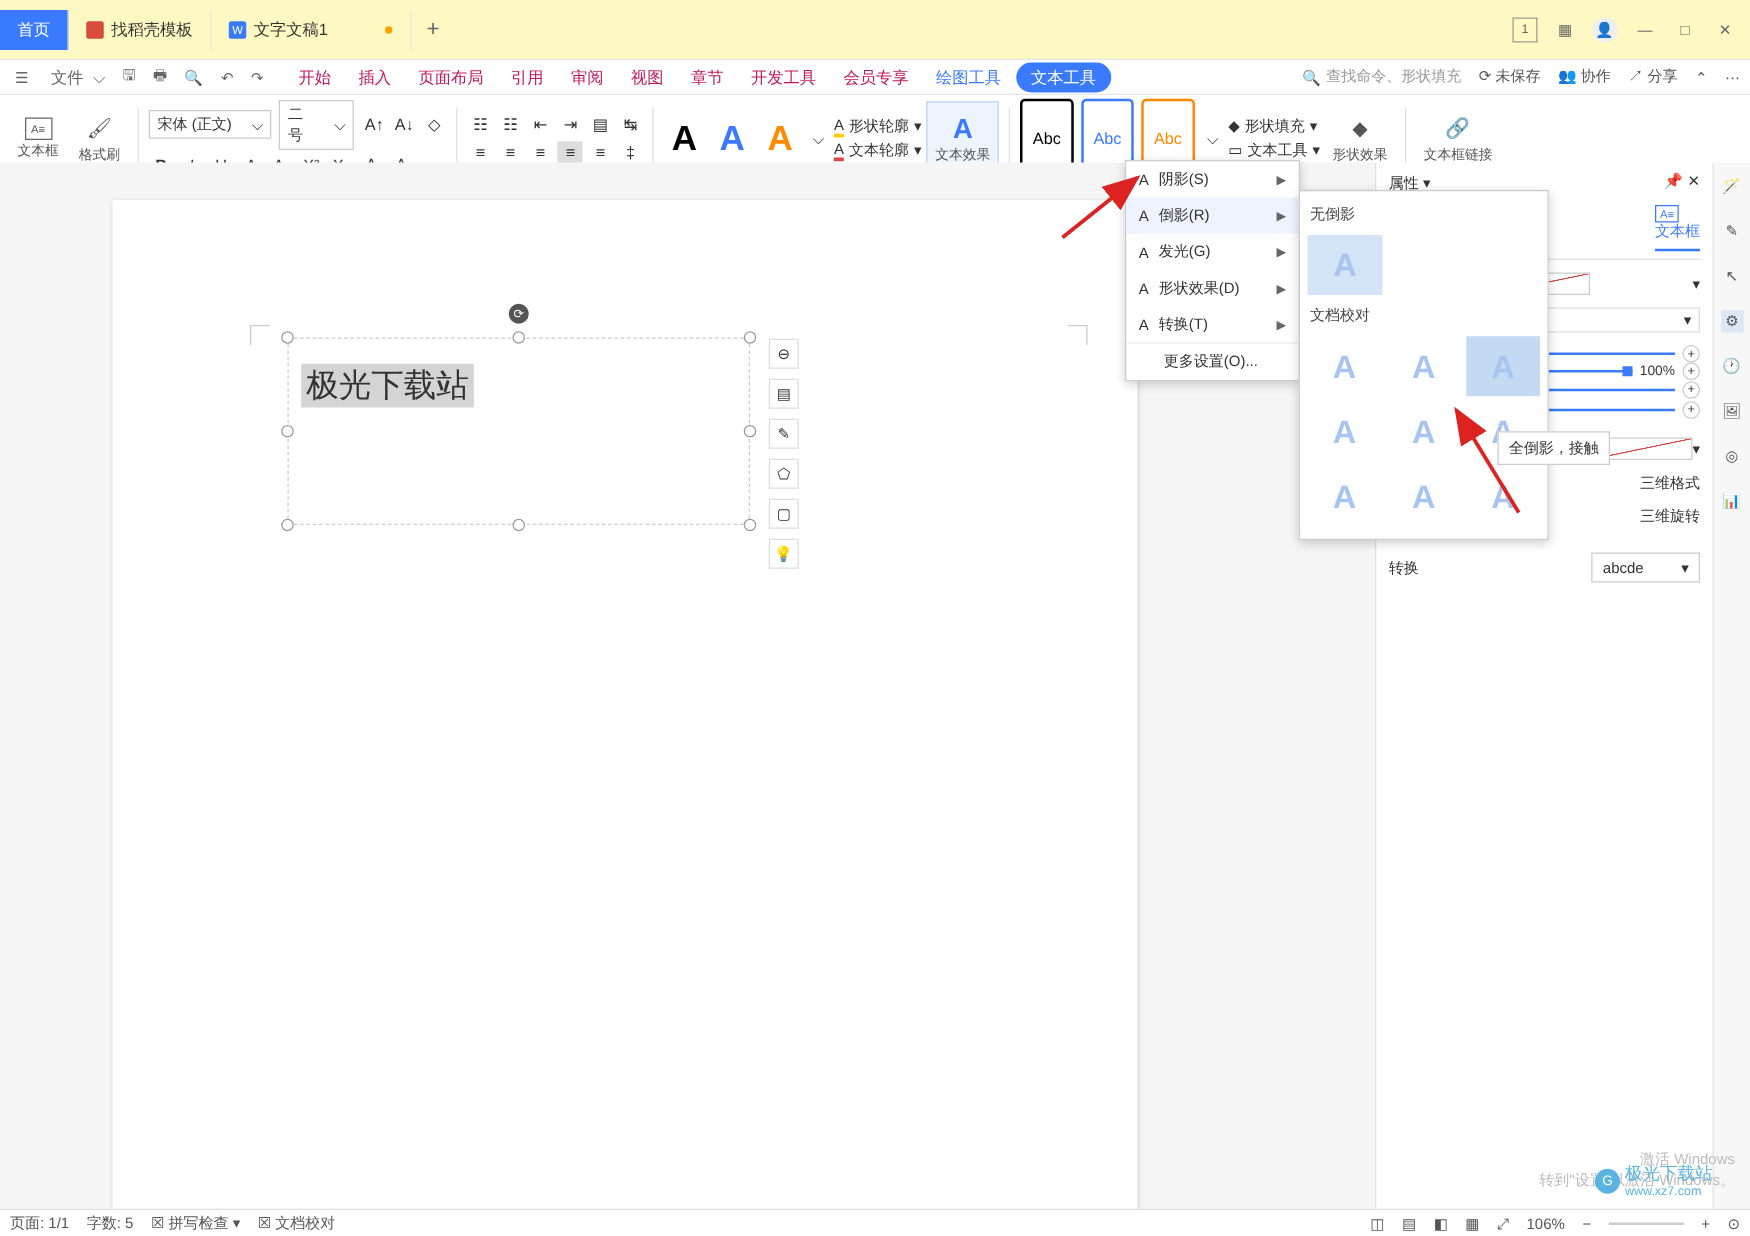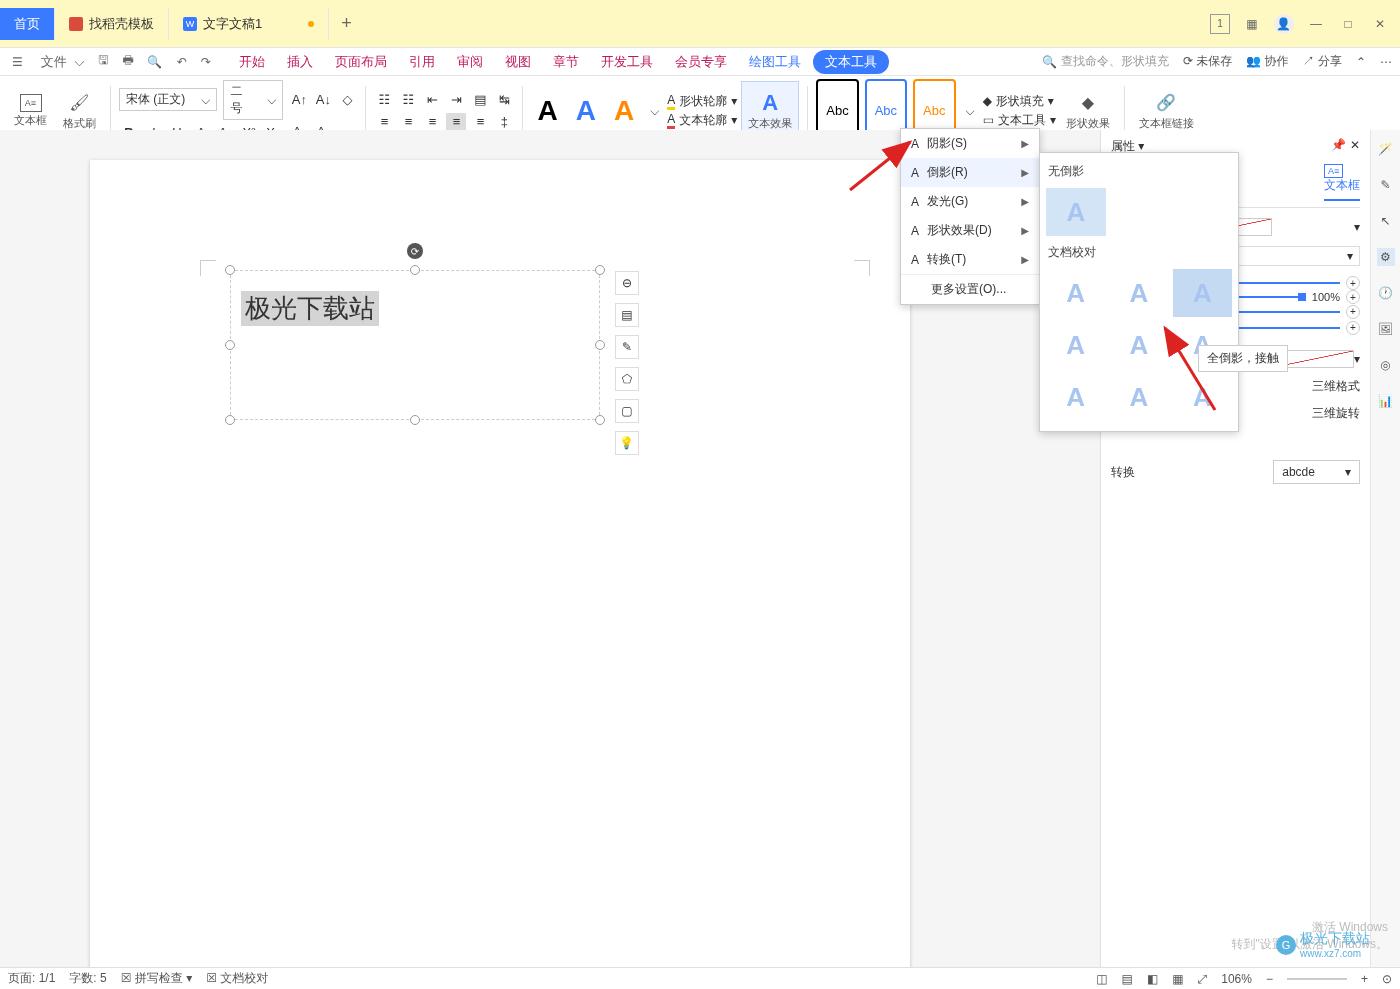--- a/index.html
+++ b/index.html
@@ -432,21 +432,21 @@
         <div class="track">
             <div class="thumb" style="left:0;"></div>
           </div>
         <span class="plus">+</span>
       </div>
     </div>
   </div>
   <div class="panel-row expand">▶ <span>发光</span><div class="color-preview red" style="margin-left:auto;"></div> ▾</div>
   <div class="panel-row expand">▶ <span>三维格式</span></div>
   <div class="panel-row expand">▶ <span>三维旋转</span></div>
-  <div class="panel-row" style="margin-top:38px;">
+  <div class="panel-row" style="margin-top:20px;">
     <span>转换</span>
     <div class="abcde-sel">
         <span>abcde</span>
         <span>▾</span>
       </div>
   </div>
 </div>
 
 <div class="icon-rail">
   <span>🪄</span>

